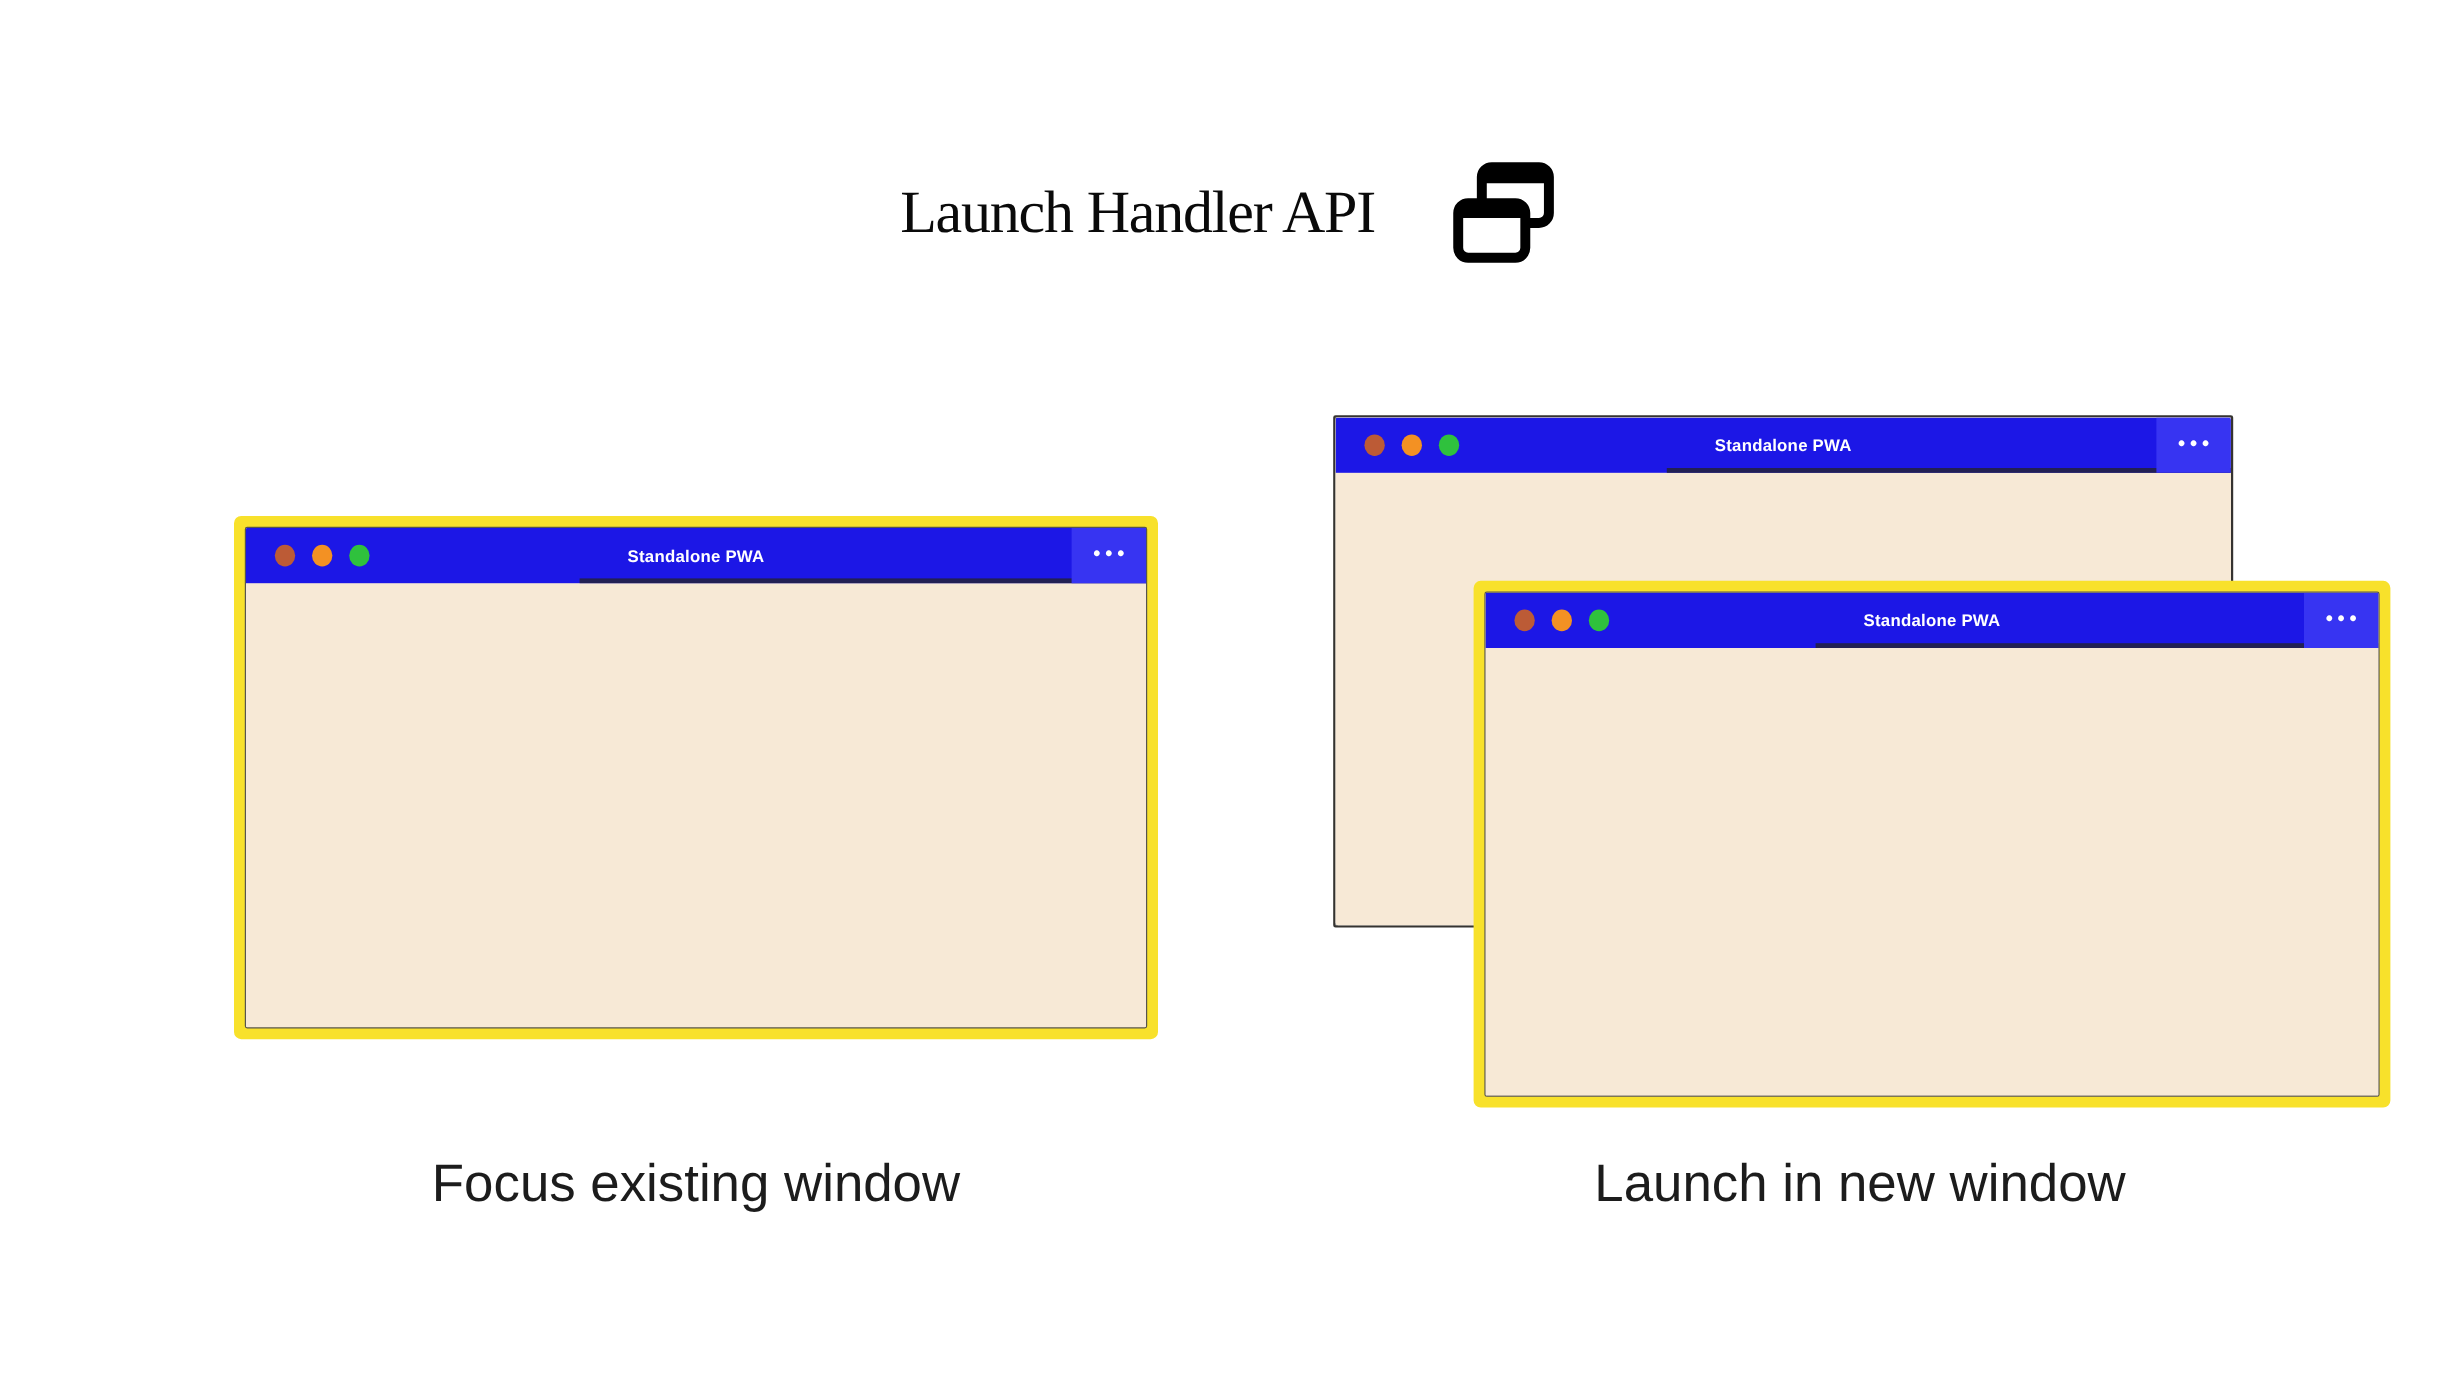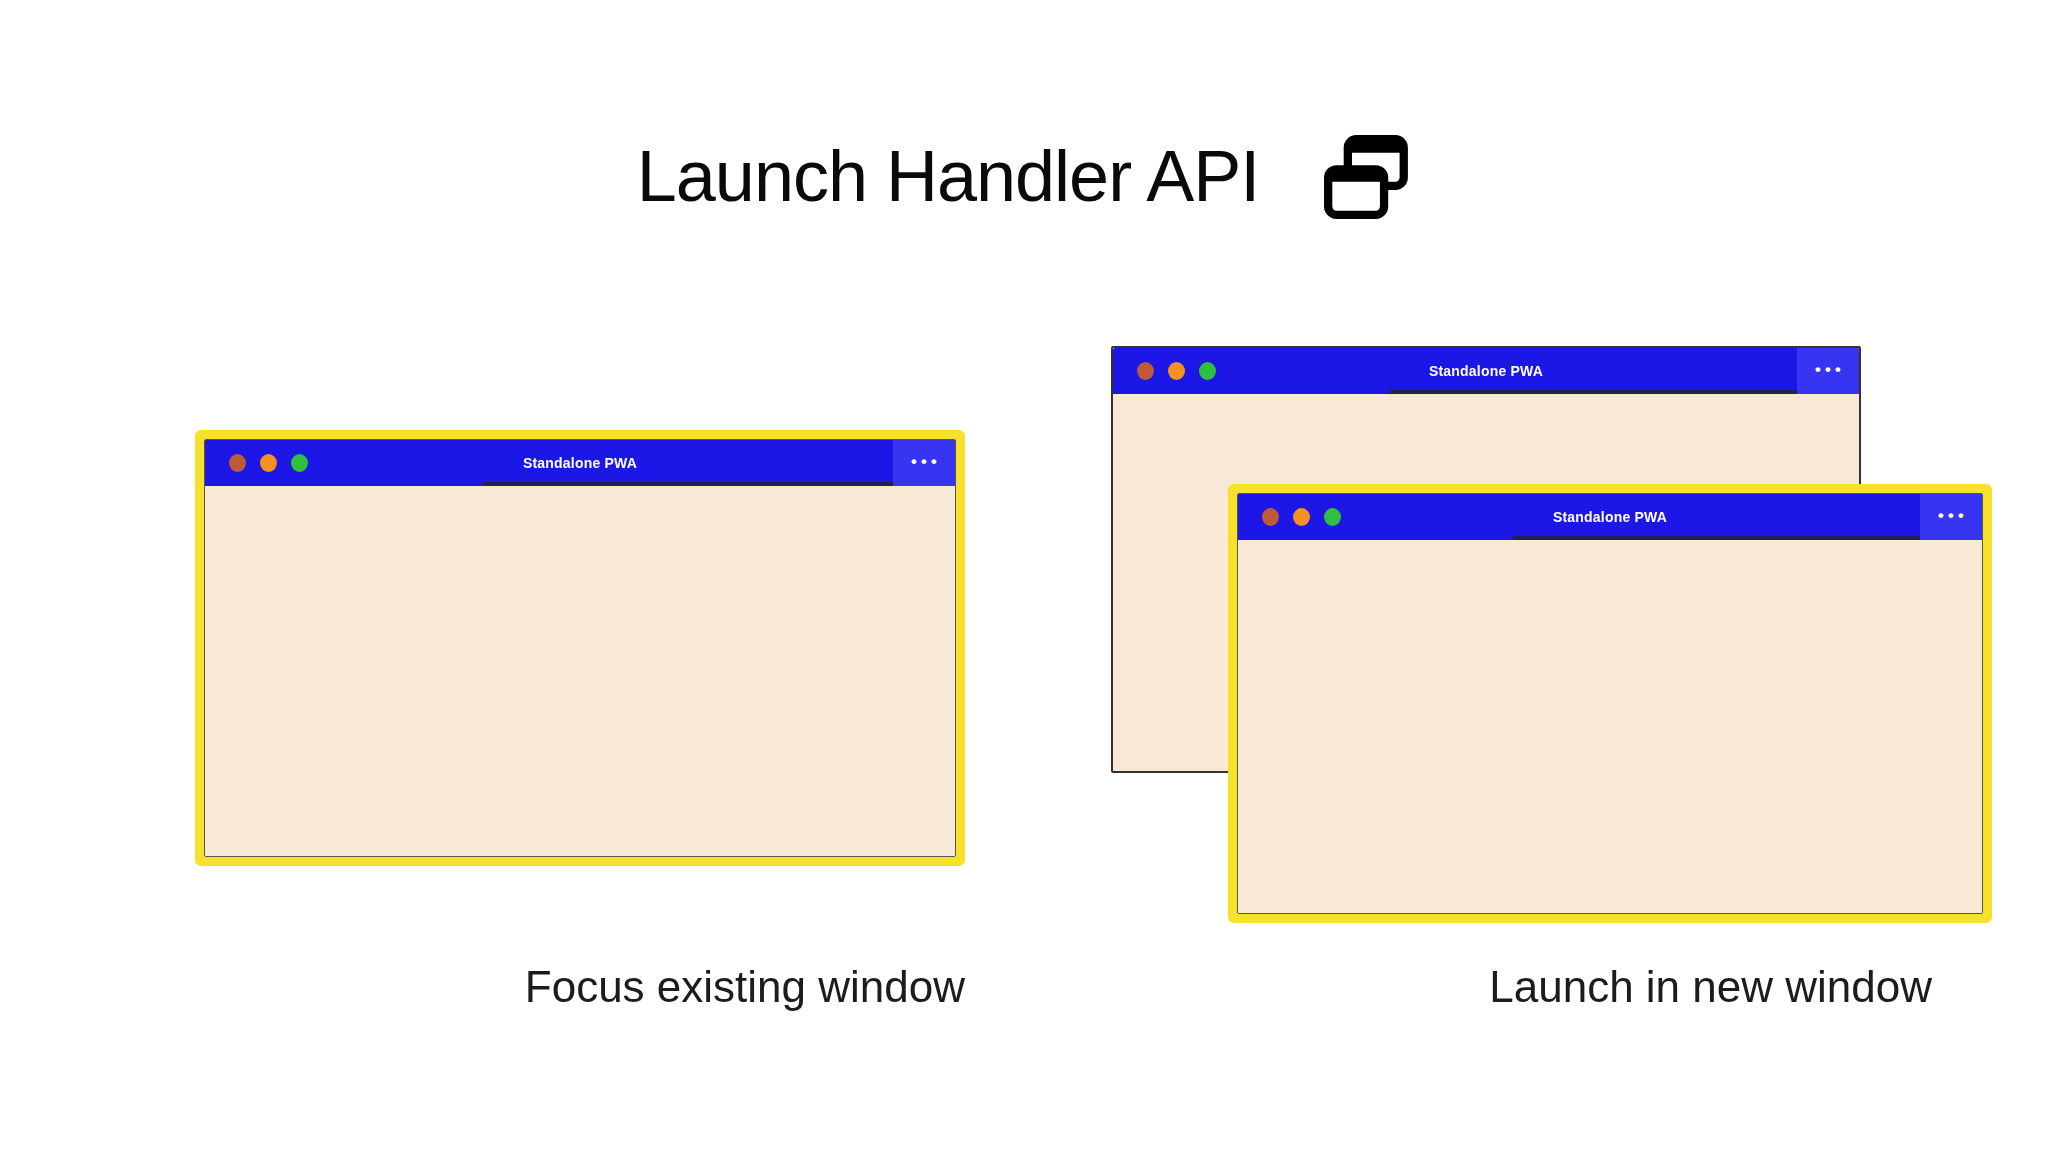--- a/index.html
+++ b/index.html
@@ -9,22 +9,22 @@
     font-family: "Liberation Sans", sans-serif;
     overflow: hidden; position: relative;
   }
 
   
   .header {
     position: absolute; top: 128px; left: 0; width: 100%; height: 96px;
     display: flex; justify-content: center; align-items: center; gap: 64px;
   }
   .page-title {
-    font-size: 72px; letter-spacing: -1px; color: var(--heading-text, #0a0a0a);
-    font-weight: 400; white-space: nowrap;
+    font-size: 50px; letter-spacing: -1px; color: var(--heading-text, #0a0a0a);
+    font-weight: 400; white-space: nowrap; font-family: Liberation Serif, serif;
   }
   .overlap-icon { width: 88px; height: 88px; display: block; }
 
   
   .win-outer {
     position: absolute; box-sizing: border-box;
     border: 9px solid var(--highlight-yellow, #f8e12b);
     border-radius: 6px; background: var(--highlight-yellow, #f8e12b);
   }
   .win {
@@ -72,21 +72,21 @@
   }
   .win-body { flex: 1; background: var(--window-body, #f7e9d6); }
 
   
   .win-focused { left: 195px; top: 430px; width: 770px; height: 436px; z-index: 3; }
   .win-back    { left: 1111px; top: 346px; width: 750px; height: 427px; z-index: 1; }
   .win-front   { left: 1228px; top: 484px; width: 764px; height: 439px; z-index: 2; }
 
   
   .caption {
-    position: absolute; top: 962px; text-align: right;
+    position: absolute; top: 962px; text-align: center;
     font-size: 44px; color: var(--caption-text, #1c1c1c); font-weight: 400;
     white-space: nowrap;
   }
   .caption--left  { left: 195px;  width: 770px; }
   .caption--right { left: 1168px; width: 764px; }
 </style>
 </head>
 <body>
 
 <div class="header">

